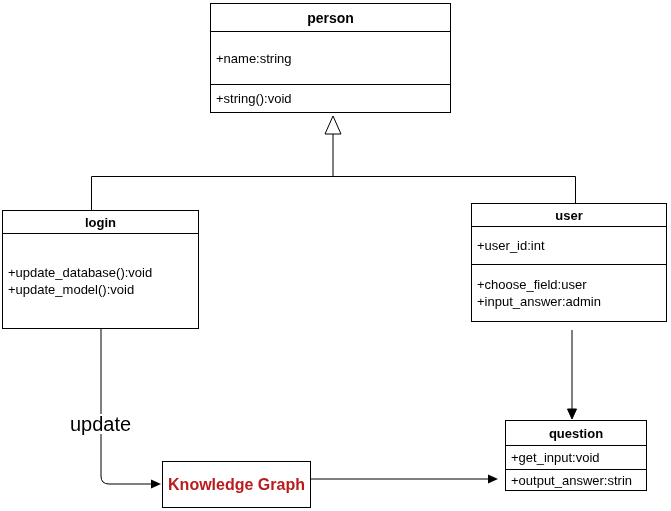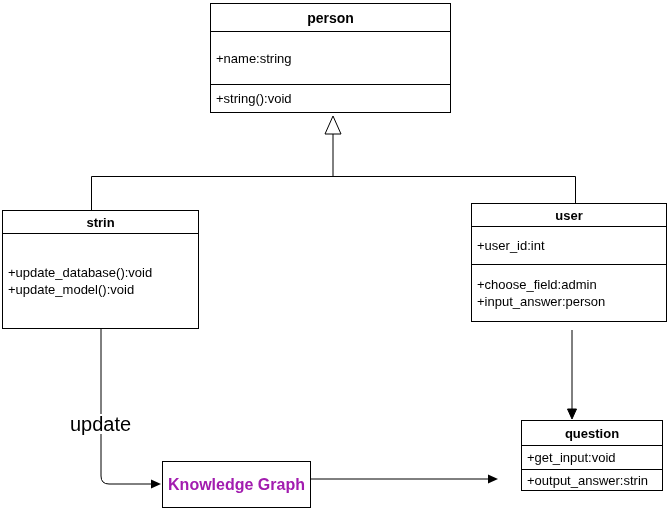--- a/index.html
+++ b/index.html
@@ -52,21 +52,21 @@
   .plain-node{
     position:absolute;
     background:#ffffff;
     border:1px solid #000000;
     box-sizing:border-box;
     display:flex;
     align-items:center;
     justify-content:center;
     font-weight:bold;
     font-size:16px;
-    color:#a21caf;
+    color:#b91c1c;
     white-space:nowrap;
   }
   .edge-label{
     position:absolute;
     font-size:20px;
     line-height:20px;
     text-align:right;
     background:#ffffff;
     white-space:nowrap;
   }
@@ -106,39 +106,39 @@
     <div class="uml-title big" style="height:28px;">person</div>
     <div class="uml-compartment sep" style="height:53px;gap:38px;">
       <div class="member">+name:string</div>
     </div>
     <div class="uml-compartment grow">
       <div class="member">+string():void</div>
     </div>
   </div>
 
   <div class="uml-class" style="left:2px; top:210px; width:197px; height:119px;">
-    <div class="uml-title" style="height:23px;">strin</div>
+    <div class="uml-title" style="height:23px;">login</div>
     <div class="uml-compartment grow">
       <div class="member">+update_database():void</div>
       <div class="member">+update_model():void</div>
     </div>
   </div>
 
   <div class="uml-class" style="left:471px; top:203px; width:196px; height:119px;">
     <div class="uml-title" style="height:23px;">user</div>
     <div class="uml-compartment sep" style="height:38px;">
       <div class="member">+user_id:int</div>
     </div>
     <div class="uml-compartment grow">
-      <div class="member">+choose_field:admin</div>
-      <div class="member">+input_answer:person</div>
+      <div class="member">+choose_field:user</div>
+      <div class="member">+input_answer:admin</div>
     </div>
   </div>
 
-  <div class="uml-class" style="left:521px; top:420px; width:142px; height:71px;">
+  <div class="uml-class" style="left:505px; top:420px; width:142px; height:71px;">
     <div class="uml-title" style="height:25px;">question</div>
     <div class="uml-compartment sep" style="height:24px;">
       <div class="member">+get_input:void</div>
     </div>
     <div class="uml-compartment grow">
       <div class="member">+output_answer:strin</div>
     </div>
   </div>
 
   <div class="plain-node" style="left:162px; top:461px; width:149px; height:47px;">Knowledge Graph</div>

